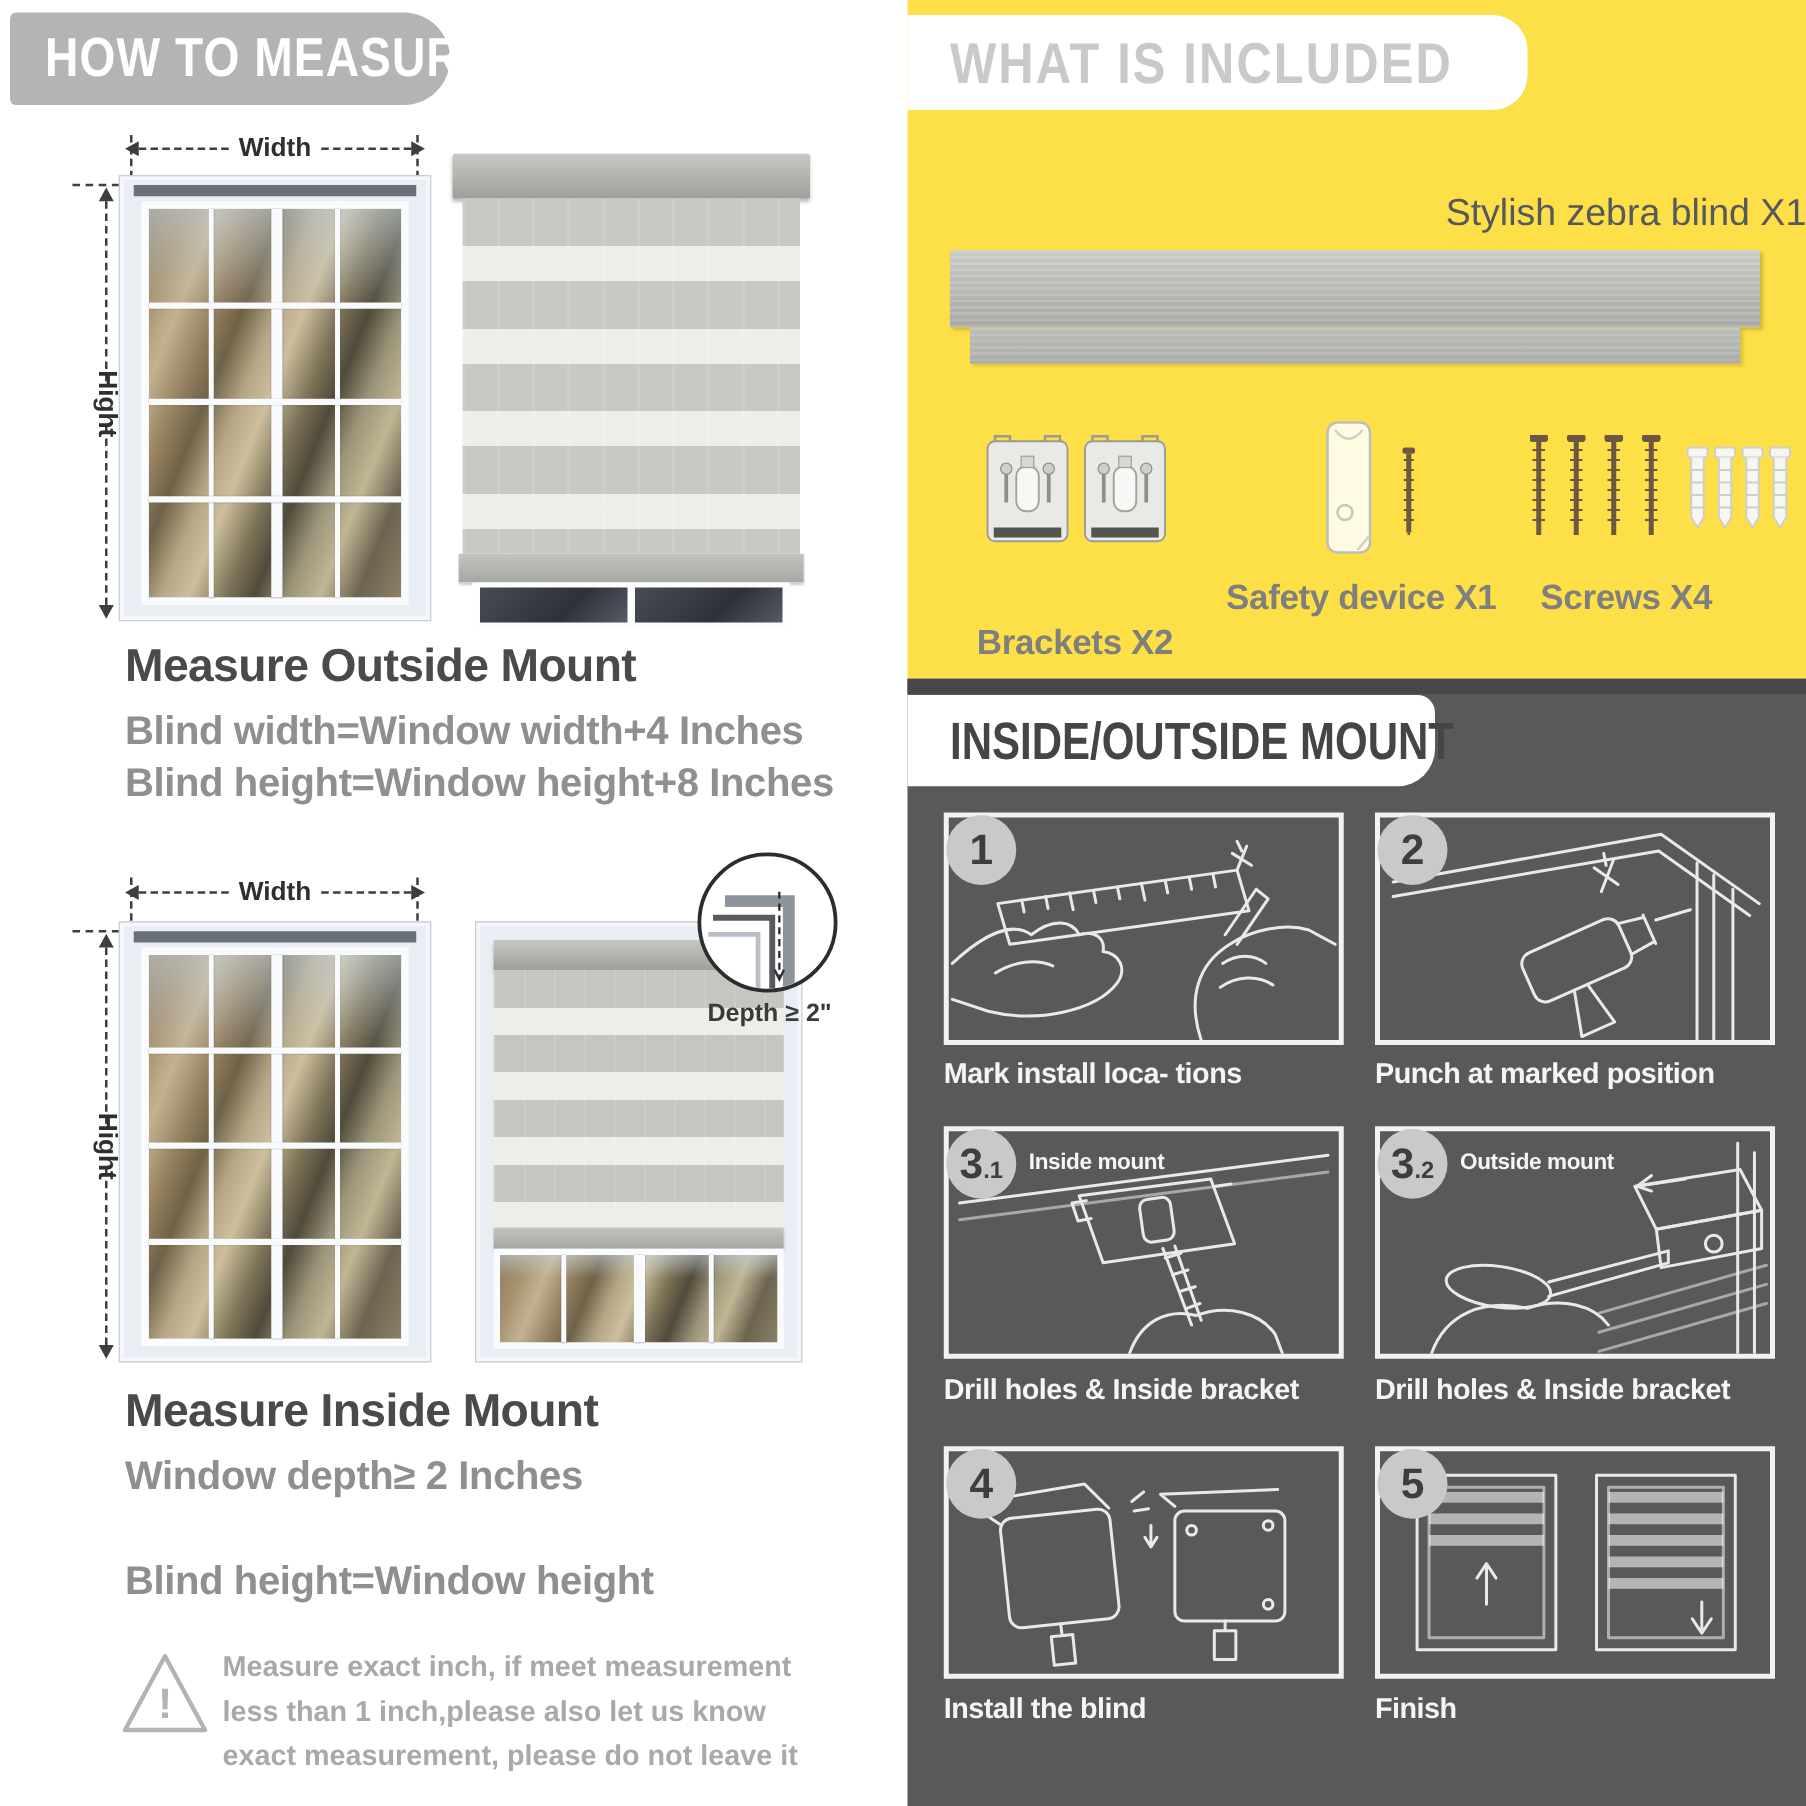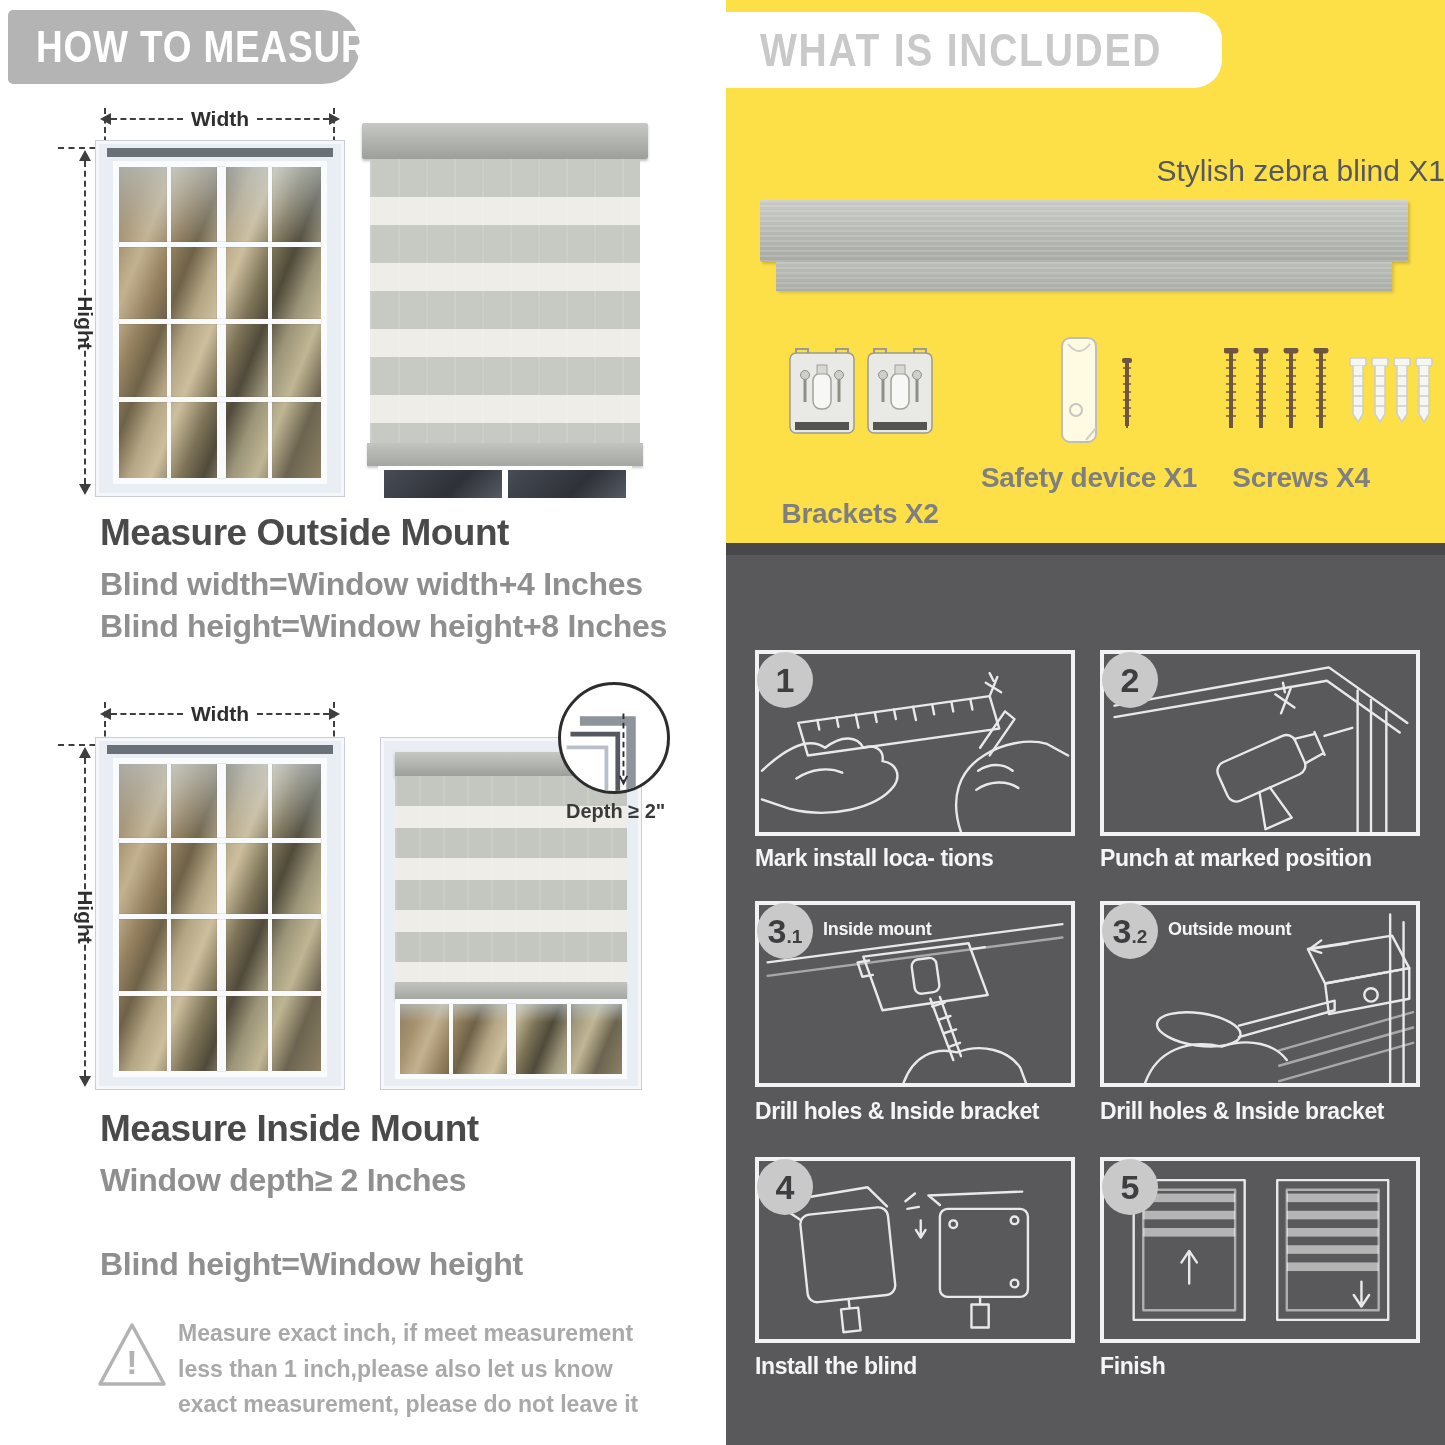--- a/index.html
+++ b/index.html
@@ -315,20 +315,23 @@
         </g>
       </svg>
 
       <div class="item-label" style="left:24px;margin-top:36px;">Brackets X2</div>
       <div class="item-label" style="left:253px;">Safety device X1</div>
       <div class="item-label" style="left:465px;">Screws X4</div>
     </div>
 
     <div class="darksec">
       <div class="darkbar"></div>
+      <div class="mount-header">
+        <span>INSIDE/OUTSIDE MOUNT</span>
+      </div>
 
       <div class="step-panel" style="left:29px;top:107px;">
         <svg viewBox="0 0 320 186" class="lineart">
           <g class="lineart">
             <path d="M38 72 L238 44 L248 78 L48 106 Z"></path>
             <path d="M58 69 l2 10 M78 66 l2 10 M98 63 l3 14 M118 61 l2 10 M138 58 l2 10 M158 55 l3 14 M178 53 l2 10 M198 50 l2 10 M218 48 l2 10"></path>
             <path d="M234 30 l16 10 M246 24 l-8 20 M238 20 l4 8"></path>
             <path d="M0 122 C30 94 52 88 66 98 C84 84 100 86 106 98 C118 94 128 100 126 112 C140 114 146 126 138 138 C120 162 70 172 30 162 L0 152"></path>
             <path d="M36 130 C52 120 70 118 84 124"></path>
             <path d="M208 186 C196 150 206 122 232 106 C250 94 278 88 298 94 L320 106"></path>

